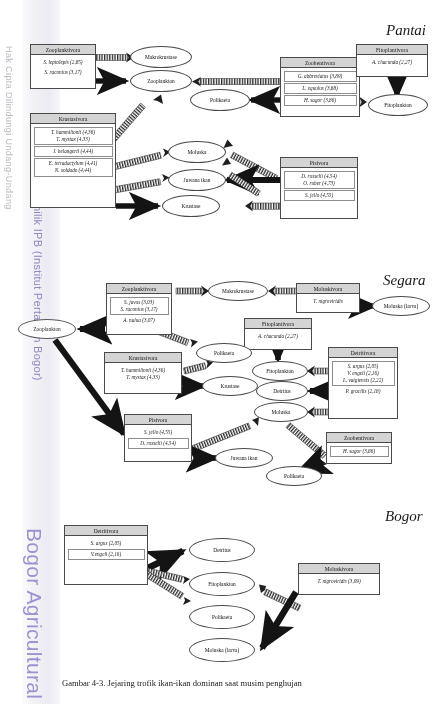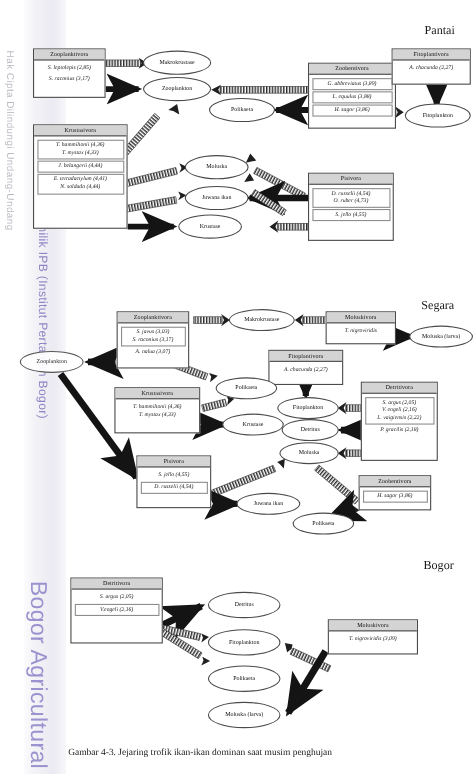--- a/index.html
+++ b/index.html
@@ -27,21 +27,21 @@
     position:absolute;left:44px;top:148px;width:13px;height:13px;border-radius:50%;
     border:1.3px solid #9a93cf;z-index:2;
     font-family:"Liberation Serif",serif;font-size:8px;color:#8f86c4;
     text-align:center;line-height:12px;font-style:italic;
   }
   
   #canvas{position:absolute;inset:0;z-index:3;}
   svg.edges{position:absolute;left:0;top:0;width:432px;height:704px;overflow:visible;z-index:4;}
   
   .section-title{
-    position:absolute;z-index:9;font-size:11px;color:#1a1a1a;
+    position:absolute;z-index:9;font-size:15px;color:#1a1a1a;font-style:italic;
   }
   
   .group{
     position:absolute;z-index:8;border:1px solid #4a4a4a;background:#ffffff;
     box-sizing:border-box;
   }
   .group-head{
     background:#d4d4d4;border-bottom:1px solid #4a4a4a;
     text-align:center;font-size:5.4px;letter-spacing:.1px;
     padding:1.5px 0 1.5px;color:#101010;

